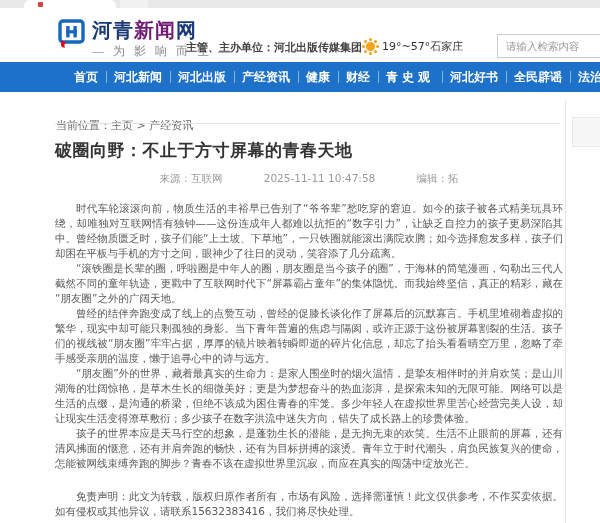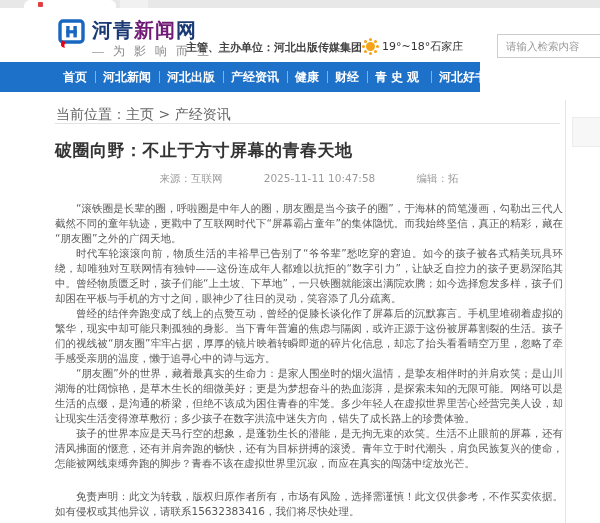--- a/index.html
+++ b/index.html
@@ -24,29 +24,29 @@
   .sponsor { position:absolute; left:186px; top:32px; font-size:11px; font-weight:600; color:#444; white-space:nowrap; }
   .weather { position:absolute; left:366px; top:31px; display:flex; align-items:center; }
   .sun { width:9px; height:9px; border-radius:50%; background:#f5a31a; margin-right:7px;
     box-shadow:0 -7px 0 -3px #f5a31a,0 7px 0 -3px #f5a31a,-7px 0 0 -3px #f5a31a,7px 0 0 -3px #f5a31a,
     5px 5px 0 -3px #f5a31a,-5px 5px 0 -3px #f5a31a,5px -5px 0 -3px #f5a31a,-5px -5px 0 -3px #f5a31a; }
   .weather-text { font-size:11px; color:#333; white-space:nowrap; }
   .search-input { position:absolute; left:497px; top:26px; width:120px; height:24px;
     border:1px solid #ccc; background:#fff; padding:0 8px; font-size:10.5px; color:#333; outline:none; }
   .search-input::placeholder { color:#9a9a9a; }
   
-  .nav { position:absolute; top:62px; left:0; width:480px; height:30px; background:#1e71c8; }
+  .nav { position:absolute; top:62px; left:0; width:600px; height:30px; background:#1e71c8;padding-left:11px; }
   .nav ul { list-style:none; display:flex; align-items:center; height:30px; padding-left:55px; white-space:nowrap; }
   .nav li { position:relative; padding:0 8px; font-size:12px; font-weight:bold; color:#fff; cursor:pointer; }
   .nav li + li::before { content:""; position:absolute; left:0; top:50%; transform:translateY(-50%);
     width:1px; height:12px; background:rgba(255,255,255,.45); }
   .nav li:nth-of-type(7) { letter-spacing:4px; }
   
   .main { position:absolute; top:92px; left:0; width:600px; height:431px; background:#fff; }
-  .breadcrumb { position:absolute; top:14px; left:56px; font-size:14px; color:#666; }
+  .breadcrumb { position:absolute; top:26px; left:56px; font-size:11px; color:#666; }
   .breadcrumb .crumb-link { cursor:pointer; }
   .breadcrumb-rule { position:absolute; top:31px; left:55px; width:505px; height:1px; background:#e3e3e3; }
   .side-divider { position:absolute; top:8px; left:565px; width:1px; height:423px; background:#e5e5e5; }
   .side-box { position:absolute; top:25px; left:572px; width:42px; height:30px; background:#f7f7f7; border:1px solid #ececec; }
   .article { position:absolute; top:38px; left:55px; width:508px; }
   .title { font-size:17px; font-weight:bold; color:#333; margin-top:9px; letter-spacing:.5px; }
   .meta { text-align:center; font-size:10.5px; color:#9a9a9a; margin-top:10px; }
   .meta span { margin:0 19px; }
   .body { margin-top:15px; font-size:10.5px; line-height:15px; color:#595959; text-align:justify; }
   .body p { text-indent:2em; }
@@ -72,21 +72,21 @@
       <path d="M7.2 21.5 q-3.4 7 2.8 7.3 q-1.6 -3.4 0.9 -5.6 z" fill="#e60012"></path>
     </svg>
     <div class="logo-text">
       <div class="brand"><span>河青</span><span class="hl">新闻</span><span>网</span></div>
       <div class="tagline">— 为 影 响 而 生 —</div>
     </div>
   </div>
   <div class="sponsor">主管、主办单位：河北出版传媒集团</div>
   <div class="weather">
     <span class="sun"></span>
-    <span class="weather-text"><span>19°~18°</span><span>石家庄</span></span>
+    <span class="weather-text"><span>19°~57°</span><span>石家庄</span></span>
   </div>
   <input class="search-input" type="text" placeholder="请输入检索内容" style="">
 </div>
 
 <div class="nav">
   <ul>
 
   <li>首页</li>
       <li>河北新闻</li>
       <li>河北出版</li>
@@ -108,22 +108,22 @@
 
   <div class="article">
     <h1 class="title">破圈向野：不止于方寸屏幕的青春天地</h1>
     <div class="meta">
       <span>来源：互联网</span>
       <span>2025-11-11 10:47:58</span>
       <span>编辑：拓</span>
     </div>
     <div class="body">
 
-    <p>“滚铁圈是长辈的圈，呼啦圈是中年人的圈，朋友圈是当今孩子的圈”，于海林的简笔漫画，勾勒出三代人截然不同的童年轨迹，更戳中了互联网时代下“屏幕霸占童年”的集体隐忧。而我始终坚信，真正的精彩，藏在“朋友圈”之外的广阔天地。</p>
-        <p>时代车轮滚滚向前，物质生活的丰裕早已告别了“爷爷辈”愁吃穿的窘迫。如今的孩子被各式精美玩具环绕，却唯独对互联网情有独钟——这份连成年人都难以抗拒的“数字引力”，让缺乏自控力的孩子更易深陷其中。曾经物质匮乏时，孩子们能“上土坡、下草地”，一只铁圈就能滚出满院欢腾；如今选择愈发多样，孩子们却困在平板与手机的方寸之间，眼神少了往日的灵动，笑容添了几分疏离。</p>
+    <p>时代车轮滚滚向前，物质生活的丰裕早已告别了“爷爷辈”愁吃穿的窘迫。如今的孩子被各式精美玩具环绕，却唯独对互联网情有独钟——这份连成年人都难以抗拒的“数字引力”，让缺乏自控力的孩子更易深陷其中。曾经物质匮乏时，孩子们能“上土坡、下草地”，一只铁圈就能滚出满院欢腾；如今选择愈发多样，孩子们却困在平板与手机的方寸之间，眼神少了往日的灵动，笑容添了几分疏离。</p>
+        <p>“滚铁圈是长辈的圈，呼啦圈是中年人的圈，朋友圈是当今孩子的圈”，于海林的简笔漫画，勾勒出三代人截然不同的童年轨迹，更戳中了互联网时代下“屏幕霸占童年”的集体隐忧。而我始终坚信，真正的精彩，藏在“朋友圈”之外的广阔天地。</p>
         <p>曾经的结伴奔跑变成了线上的点赞互动，曾经的促膝长谈化作了屏幕后的沉默寡言。手机里堆砌着虚拟的繁华，现实中却可能只剩孤独的身影。当下青年普遍的焦虑与隔阂，或许正源于这份被屏幕割裂的生活。孩子们的视线被“朋友圈”牢牢占据，厚厚的镜片映着转瞬即逝的碎片化信息，却忘了抬头看看晴空万里，忽略了牵手感受亲朋的温度，懒于追寻心中的诗与远方。</p>
         <p>“朋友圈”外的世界，藏着最真实的生命力：是家人围坐时的烟火温情，是挚友相伴时的并肩欢笑；是山川湖海的壮阔惊艳，是草木生长的细微美好；更是为梦想奋斗的热血澎湃，是探索未知的无限可能。网络可以是生活的点缀，是沟通的桥梁，但绝不该成为困住青春的牢笼。多少年轻人在虚拟世界里苦心经营完美人设，却让现实生活变得潦草敷衍；多少孩子在数字洪流中迷失方向，错失了成长路上的珍贵体验。</p>
         <p>孩子的世界本应是天马行空的想象，是蓬勃生长的潜能，是无拘无束的欢笑。生活不止眼前的屏幕，还有清风拂面的惬意，还有并肩奔跑的畅快，还有为目标拼搏的滚烫。青年立于时代潮头，肩负民族复兴的使命，怎能被网线束缚奔跑的脚步？青春不该在虚拟世界里沉寂，而应在真实的闯荡中绽放光芒。</p>
       </div>
     <div class="disclaimer">免责声明：此文为转载，版权归原作者所有，市场有风险，选择需谨慎！此文仅供参考，不作买卖依据。如有侵权或其他异议，请联系15632383416，我们将尽快处理。</div>
   </div>
 
 </div>
 
 </body></html>

